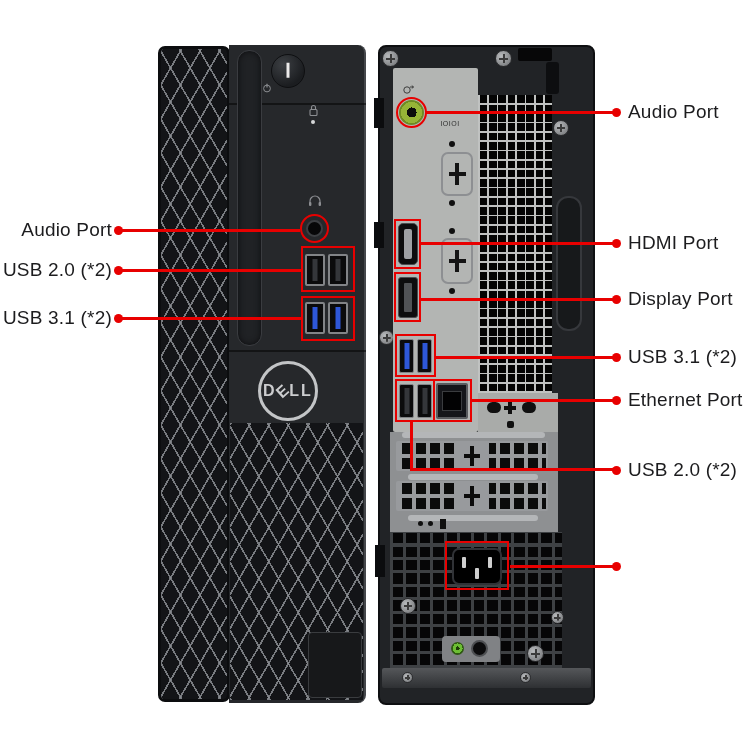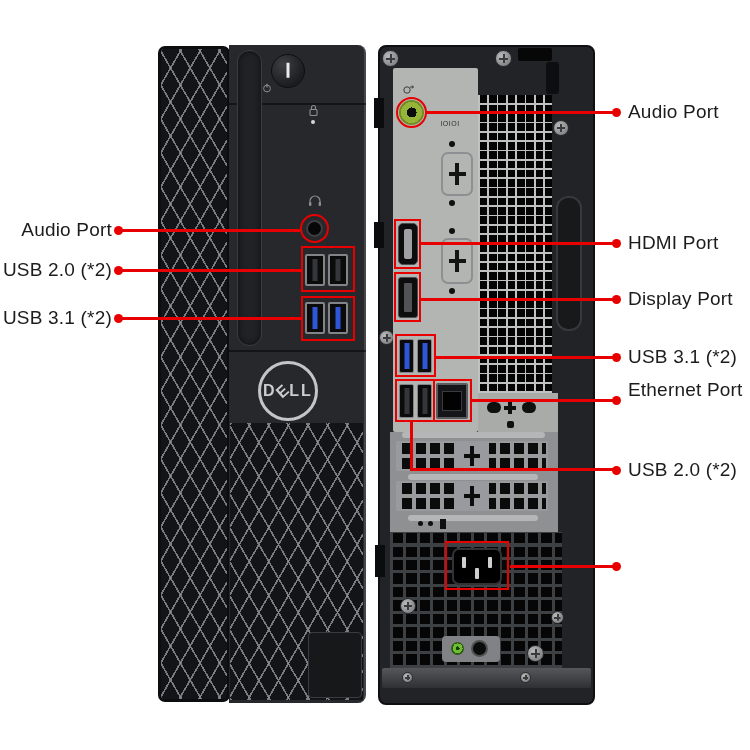--- a/index.html
+++ b/index.html
@@ -249,16 +249,16 @@
   <div class="ann-dot" style="left:612px;top:562px;"></div>
 
   <div class="ann-label lft" style="top:215px;">Audio Port</div>
   <div class="ann-label lft" style="top:255px;">USB 2.0 (*2)</div>
   <div class="ann-label lft" style="top:303px;">USB 3.1 (*2)</div>
 
   <div class="ann-label rgt" style="top:97px;">Audio Port</div>
   <div class="ann-label rgt" style="top:284px;">Display Port</div>
   <div class="ann-label rgt" style="top:228px;">HDMI Port</div>
   <div class="ann-label rgt" style="top:342px;">USB 3.1 (*2)</div>
-  <div class="ann-label rgt" style="top:375px;">Ethernet Port</div>
+  <div class="ann-label rgt" style="top:385px;">Ethernet Port</div>
   <div class="ann-label rgt" style="top:455px;">USB 2.0 (*2)</div>
 
 </div>
 
 </body></html>

